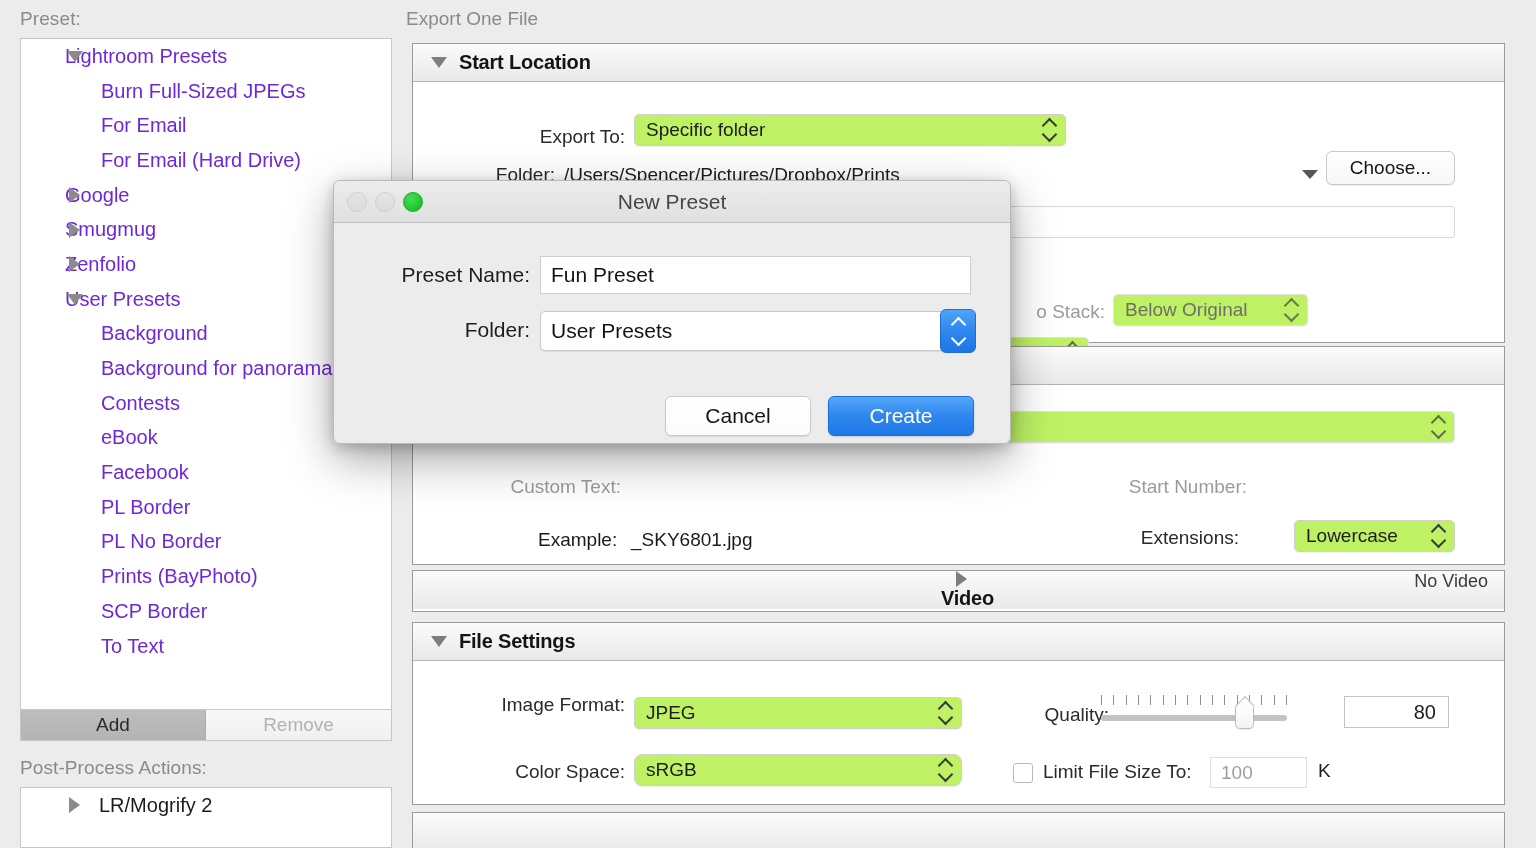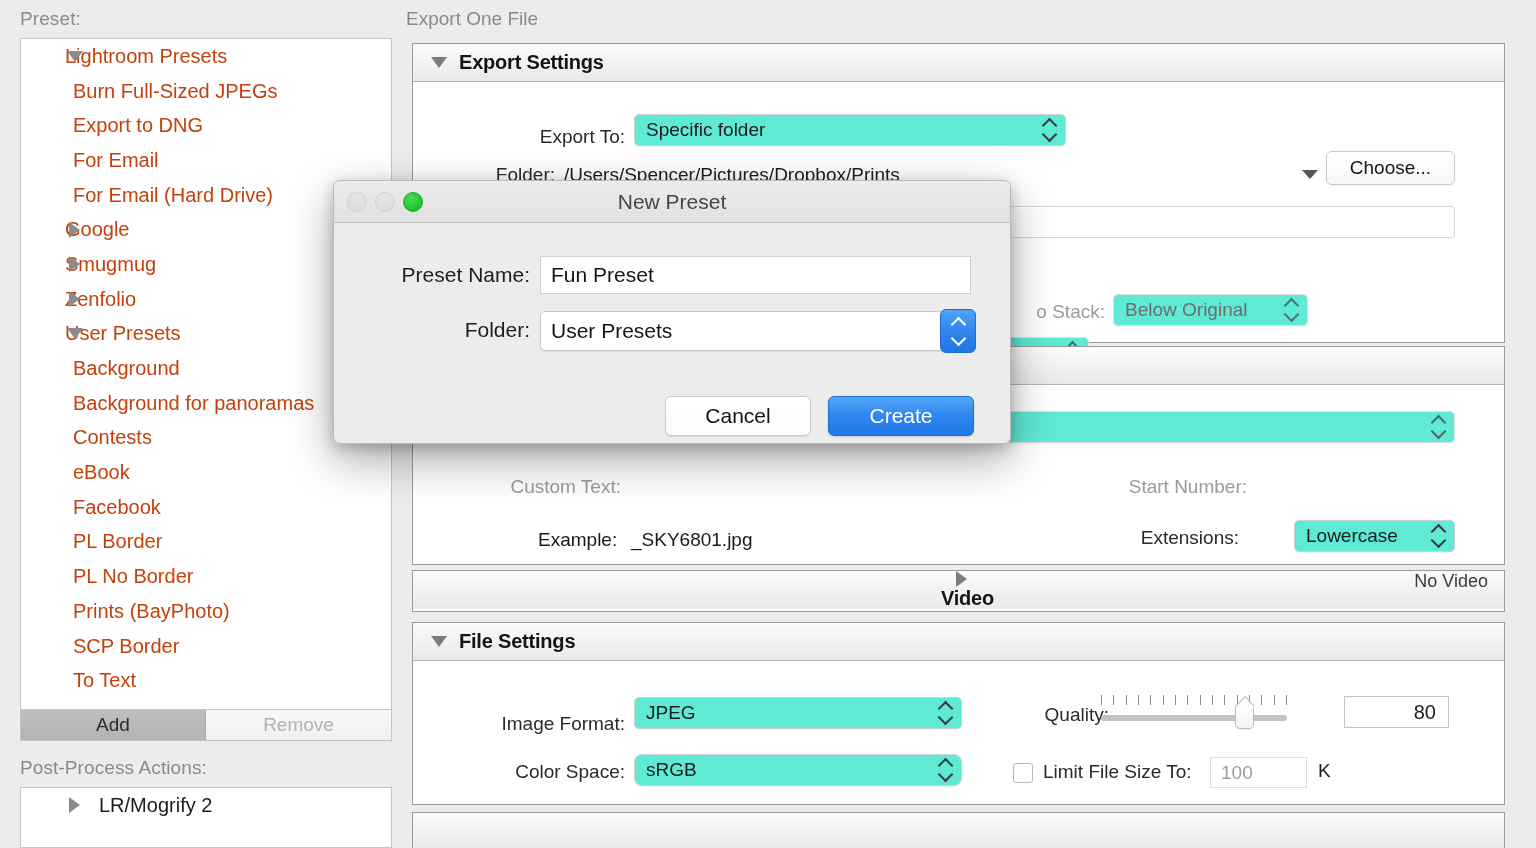--- a/index.html
+++ b/index.html
@@ -45,25 +45,25 @@
     border: 1px solid #c6c6c6;
     overflow: hidden;
   }
 
   .tree-row {
     position: relative;
     height: 34.7px;
     display: flex;
     align-items: center;
     font-size: 20px;
-    color: #c2410c;
+    color: #6d28d9;
     white-space: nowrap;
   }
   .tree-row.group { padding-left: 44px; }
-  .tree-row.child { padding-left: 52px; }
+  .tree-row.child { padding-left: 80px; }
 
   .disc {
     position: absolute;
     left: 46px;
     width: 0; height: 0;
     border-left: 8px solid transparent;
     border-right: 8px solid transparent;
     border-top: 11px solid #8b8b8b;
   }
   .disc.closed {
@@ -183,21 +183,21 @@
     font-size: 19px;
     color: #2a2a2a;
     text-align: right;
     white-space: nowrap;
   }
   .row-label.dim { color: #9b9b9b; }
 
   .popup {
     position: absolute;
     height: 32px;
-    background: #5eead4;
+    background: #bef264;
     border: 1px solid #cfcfcf;
     border-radius: 5px;
     box-shadow: 0 1px 1px rgba(0,0,0,0.06);
     display: flex;
     align-items: center;
     padding-left: 11px;
     font-size: 19px;
     color: #1d1d1d;
   }
   .chev {
@@ -472,23 +472,20 @@
     <div class="preset-list">
       <div id="tree-host">
           <div class="tree-row group">
             <span class="disc"></span>
             <span>Lightroom Presets</span>
           </div>
           <div class="tree-row child">
             <span>Burn Full-Sized JPEGs</span>
           </div>
           <div class="tree-row child">
-            <span>Export to DNG</span>
-          </div>
-          <div class="tree-row child">
             <span>For Email</span>
           </div>
           <div class="tree-row child">
             <span>For Email (Hard Drive)</span>
           </div>
           <div class="tree-row group">
             <span class="disc closed"></span>
             <span>Google</span>
           </div>
           <div class="tree-row group">
@@ -551,21 +548,21 @@
     </div>
   </div>
 
   <div class="right-panel">
 
     <div class="right-title">Export One File</div>
 
     <div class="section" style="top:43px; height:300px;">
       <div class="section-head">
         <span class="tri"></span>
-        <span class="section-title">Export Settings</span>
+        <span class="section-title">Start Location</span>
       </div>
       <div class="section-body">
 
         <div class="row-label" style="left:0; top:44px; width:212px;">Export To:</div>
         <div class="popup" style="left:221px; top:32px; width:432px;">
           <span>Specific folder</span>
           <span class="chev"></span>
         </div>
 
         <div class="row-label" style="left:0; top:82px; width:142px;">Folder:</div>
@@ -619,21 +616,21 @@
       </div>
     </div>
 
     <div class="section" style="top:622px; height:183px;">
       <div class="section-head">
         <span class="tri"></span>
         <span class="section-title">File Settings</span>
       </div>
       <div class="section-body">
 
-        <div class="row-label" style="left:0; top:52px; width:212px;">Image Format:</div>
+        <div class="row-label" style="left:0; top:33px; width:212px;">Image Format:</div>
         <div class="popup" style="left:221px; top:36px; width:328px;">
           <span>JPEG</span>
           <span class="chev"></span>
         </div>
 
         <div class="row-label" style="left:0; top:100px; width:212px;">Color Space:</div>
         <div class="popup" style="left:221px; top:93px; width:328px;border-radius:8px;">
           <span>sRGB</span>
           <span class="chev"></span>
         </div>

